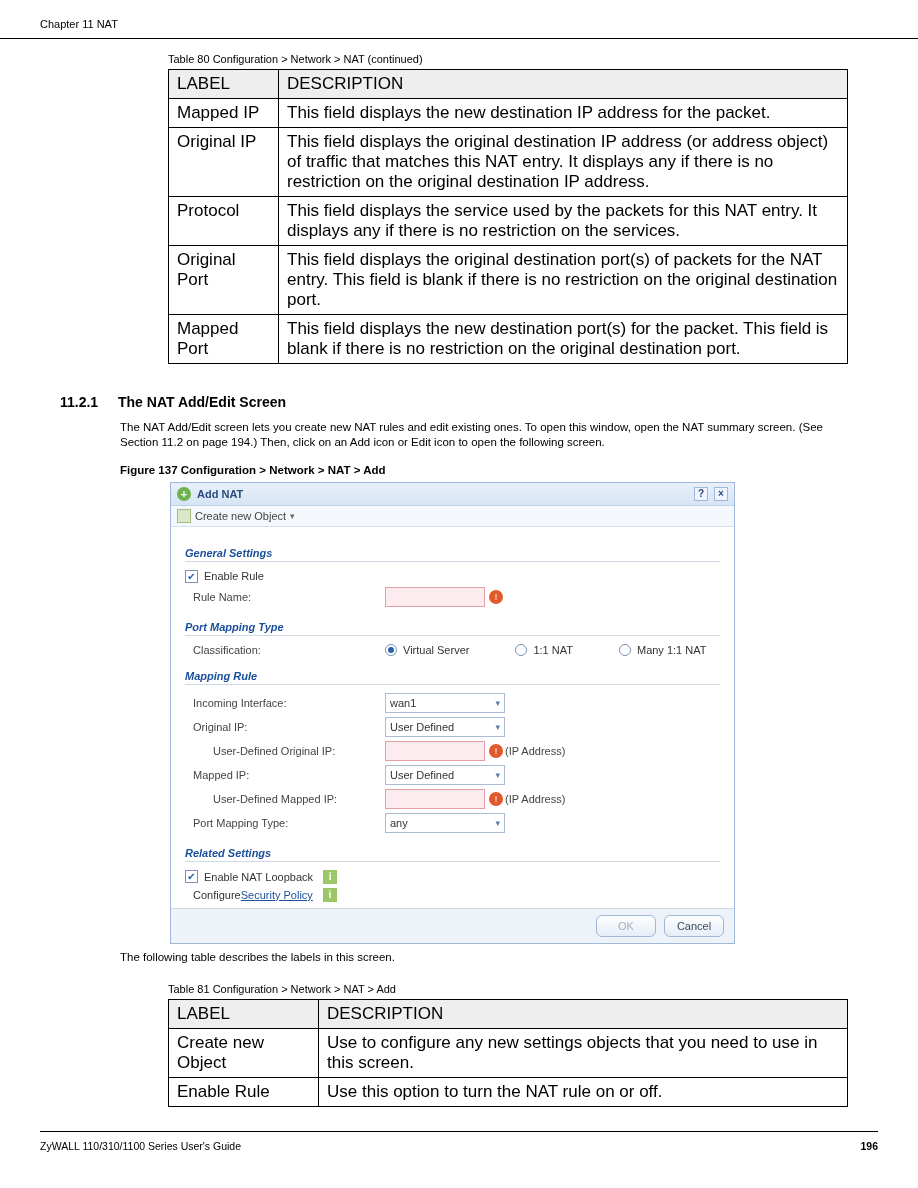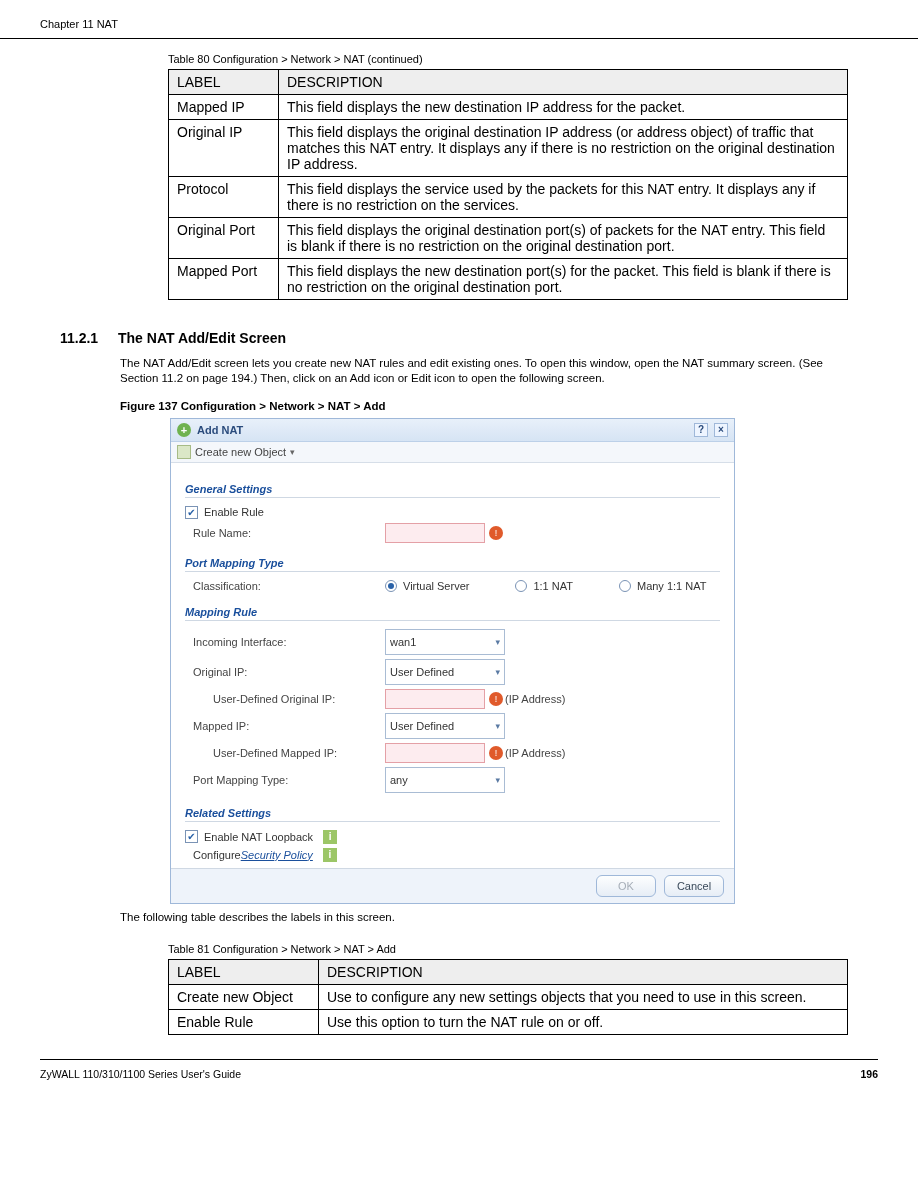--- a/index.html
+++ b/index.html
@@ -17,21 +17,21 @@
     display: flex;
     justify-content: space-between;
     font-size: 11px;
   }
   .content { padding: 10px 60px 0; }
   .table-top-caption { font-size: 11px; margin: 4px 0 4px 108px; }
   .desc-table {
     width: 680px;
     margin-left: 108px;
     border-collapse: collapse;
-    font-size: 14px;
+    font-size: 17px;
   }
   .desc-table th, .desc-table td {
     border: 1px solid #000;
     padding: 4px 8px;
     text-align: left;
     vertical-align: top;
   }
   .desc-table th { background: #eee; font-weight: normal; }
   .desc-table .col1 { width: 110px; }
   .section-num {
@@ -111,29 +111,29 @@
     width: 12px; height: 12px; border: 1px solid #7a93b5;
     border-radius: 50%; display: inline-flex; align-items: center; justify-content: center;
     background: #fff;
   }
   .radio-dot.selected::after {
     content: ""; width: 6px; height: 6px; border-radius: 50%; background: #2a62a8;
   }
   .sel {
     width: 120px; height: 20px; border: 1px solid #a9bcd4;
     background: #fff; display: inline-flex; align-items: center;
-    justify-content: space-between; padding: 12px 4px; color: #333;
+    justify-content: space-between; padding: 0 4px; color: #333;
   }
   .sel .chv { color: #5a7aa3; font-size: 9px; }
   .chk {
     width: 13px; height: 13px; border: 1px solid #7a93b5;
     background: #fff; display: inline-flex; align-items: center;
     justify-content: center; color: #2a62a8; font-size: 10px; margin-right: 6px;
   }
-  .link { color: #1a4f9c; text-decoration: underline; cursor: pointer; font-style: italic; }
+  .link { color: #1a4f9c; text-decoration: underline; cursor: pointer; }
   .info-badge {
     width: 14px; height: 14px; background: #9cc667;
     display: inline-flex; align-items: center; justify-content: center;
     color: #fff; font-weight: bold; font-size: 10px; margin-left: 10px;
   }
   .dlg-footer {
     background: #eef3fa;
     border-top: 1px solid #cfd8e3;
     padding: 6px 10px;
     display: flex; justify-content: flex-end; gap: 8px;

